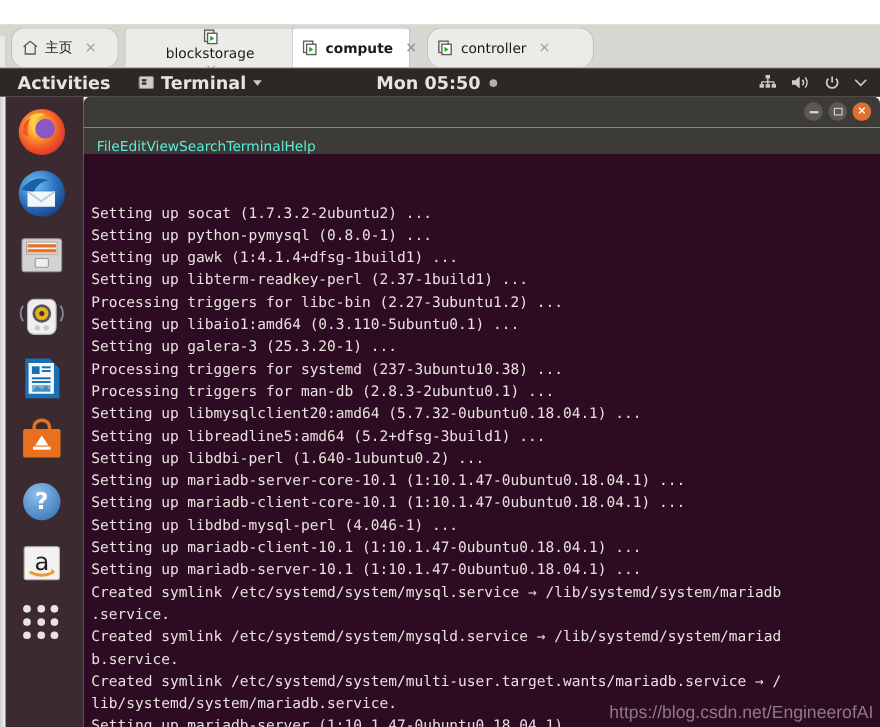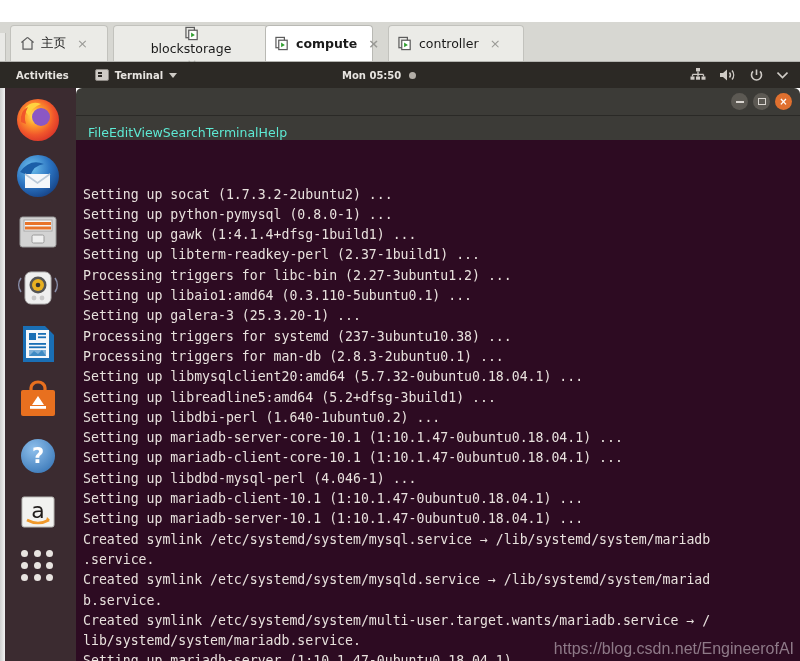--- a/index.html
+++ b/index.html
@@ -57,21 +57,21 @@
   .tab .tlabel { margin:0 8px 0 6px; }
   .tab .tclose { color:#9a9a96; font-size:13px; line-height:1; padding:1px 3px;}
   .tab .ticon { width:15px; height:15px; position:relative; flex:0 0 auto;}
   .home-ico svg { display:block; }
 
   
   .gnomebar {
     position:absolute; left:0; top:62px; width:800px; height:26px;
     background:#2c2925;
     display:flex; align-items:center;
-    color:#e7e4e0; font-size:10px; font-weight:bold;
+    color:#e7e4e0; font-size:16px; font-weight:bold;
   }
   .gnomebar .activities { margin-left:16px; }
   .gnomebar .appname { display:flex; align-items:center; margin-left:26px; gap:6px;}
   .term-mini {
     width:14px; height:12px; background:#cfcbc6; border-radius:2px;
     position:relative; border:1px solid #8d8984;
   }
   .term-mini:before{
     content:""; position:absolute; left:2px; top:2px; width:4px; height:1.5px;
     background:#2c2925; box-shadow:0 3px 0 0 #2c2925;
@@ -218,21 +218,21 @@
           <circle cx="16" cy="12" r="1" fill="#8d939a"></circle>
           <circle cx="18.5" cy="12" r="1" fill="#8d939a"></circle>
           <circle cx="16" cy="14.5" r="1" fill="#8d939a"></circle>
         </svg>
     </div>
   </div>
 
   <div class="tabstrip">
     <div class="leftnub"></div>
 
-    <div class="tab" style="left:10px; width:98px;">
+    <div class="tab" style="left:10px; width:98px;border-radius:12px;">
       <span class="ticon home-ico">
         <svg width="15" height="15" viewBox="0 0 16 16">
             <path d="M8 1.5 L1.5 7 M8 1.5 L14.5 7 M3.2 6.2 V14 h9.6 V6.2" fill="none" stroke="#5c5c5c" stroke-width="1.3"></path>
           </svg>
       </span>
       <span class="tlabel">主页</span>
       <span class="tclose">×</span>
     </div>
 
     <div class="tab" style="left:113px; width:155px;flex-direction:column;">
@@ -252,21 +252,21 @@
         <svg width="15" height="15" viewBox="0 0 16 16">
             <rect x="1" y="1.5" width="9" height="11" fill="none" stroke="#5c5c5c" stroke-width="1.3"></rect>
             <rect x="4" y="4.5" width="9" height="10" fill="#fff" stroke="#5c5c5c" stroke-width="1.3"></rect>
             <path d="M6.5 7 L10.5 9.5 L6.5 12 Z" fill="#2e9e2e"></path>
           </svg>
       </span>
       <span class="tlabel">compute</span>
       <span class="tclose">×</span>
     </div>
 
-    <div class="tab" style="left:388px; width:136px;">
+    <div class="tab" style="left:388px; width:152px;border-radius:13px;">
       <span class="ticon">
         <svg width="15" height="15" viewBox="0 0 16 16">
             <rect x="1" y="1.5" width="9" height="11" fill="none" stroke="#5c5c5c" stroke-width="1.3"></rect>
             <rect x="4" y="4.5" width="9" height="10" fill="#fff" stroke="#5c5c5c" stroke-width="1.3"></rect>
             <path d="M6.5 7 L10.5 9.5 L6.5 12 Z" fill="#2e9e2e"></path>
           </svg>
       </span>
       <span class="tlabel">controller</span>
       <span class="tclose">×</span>
     </div>

